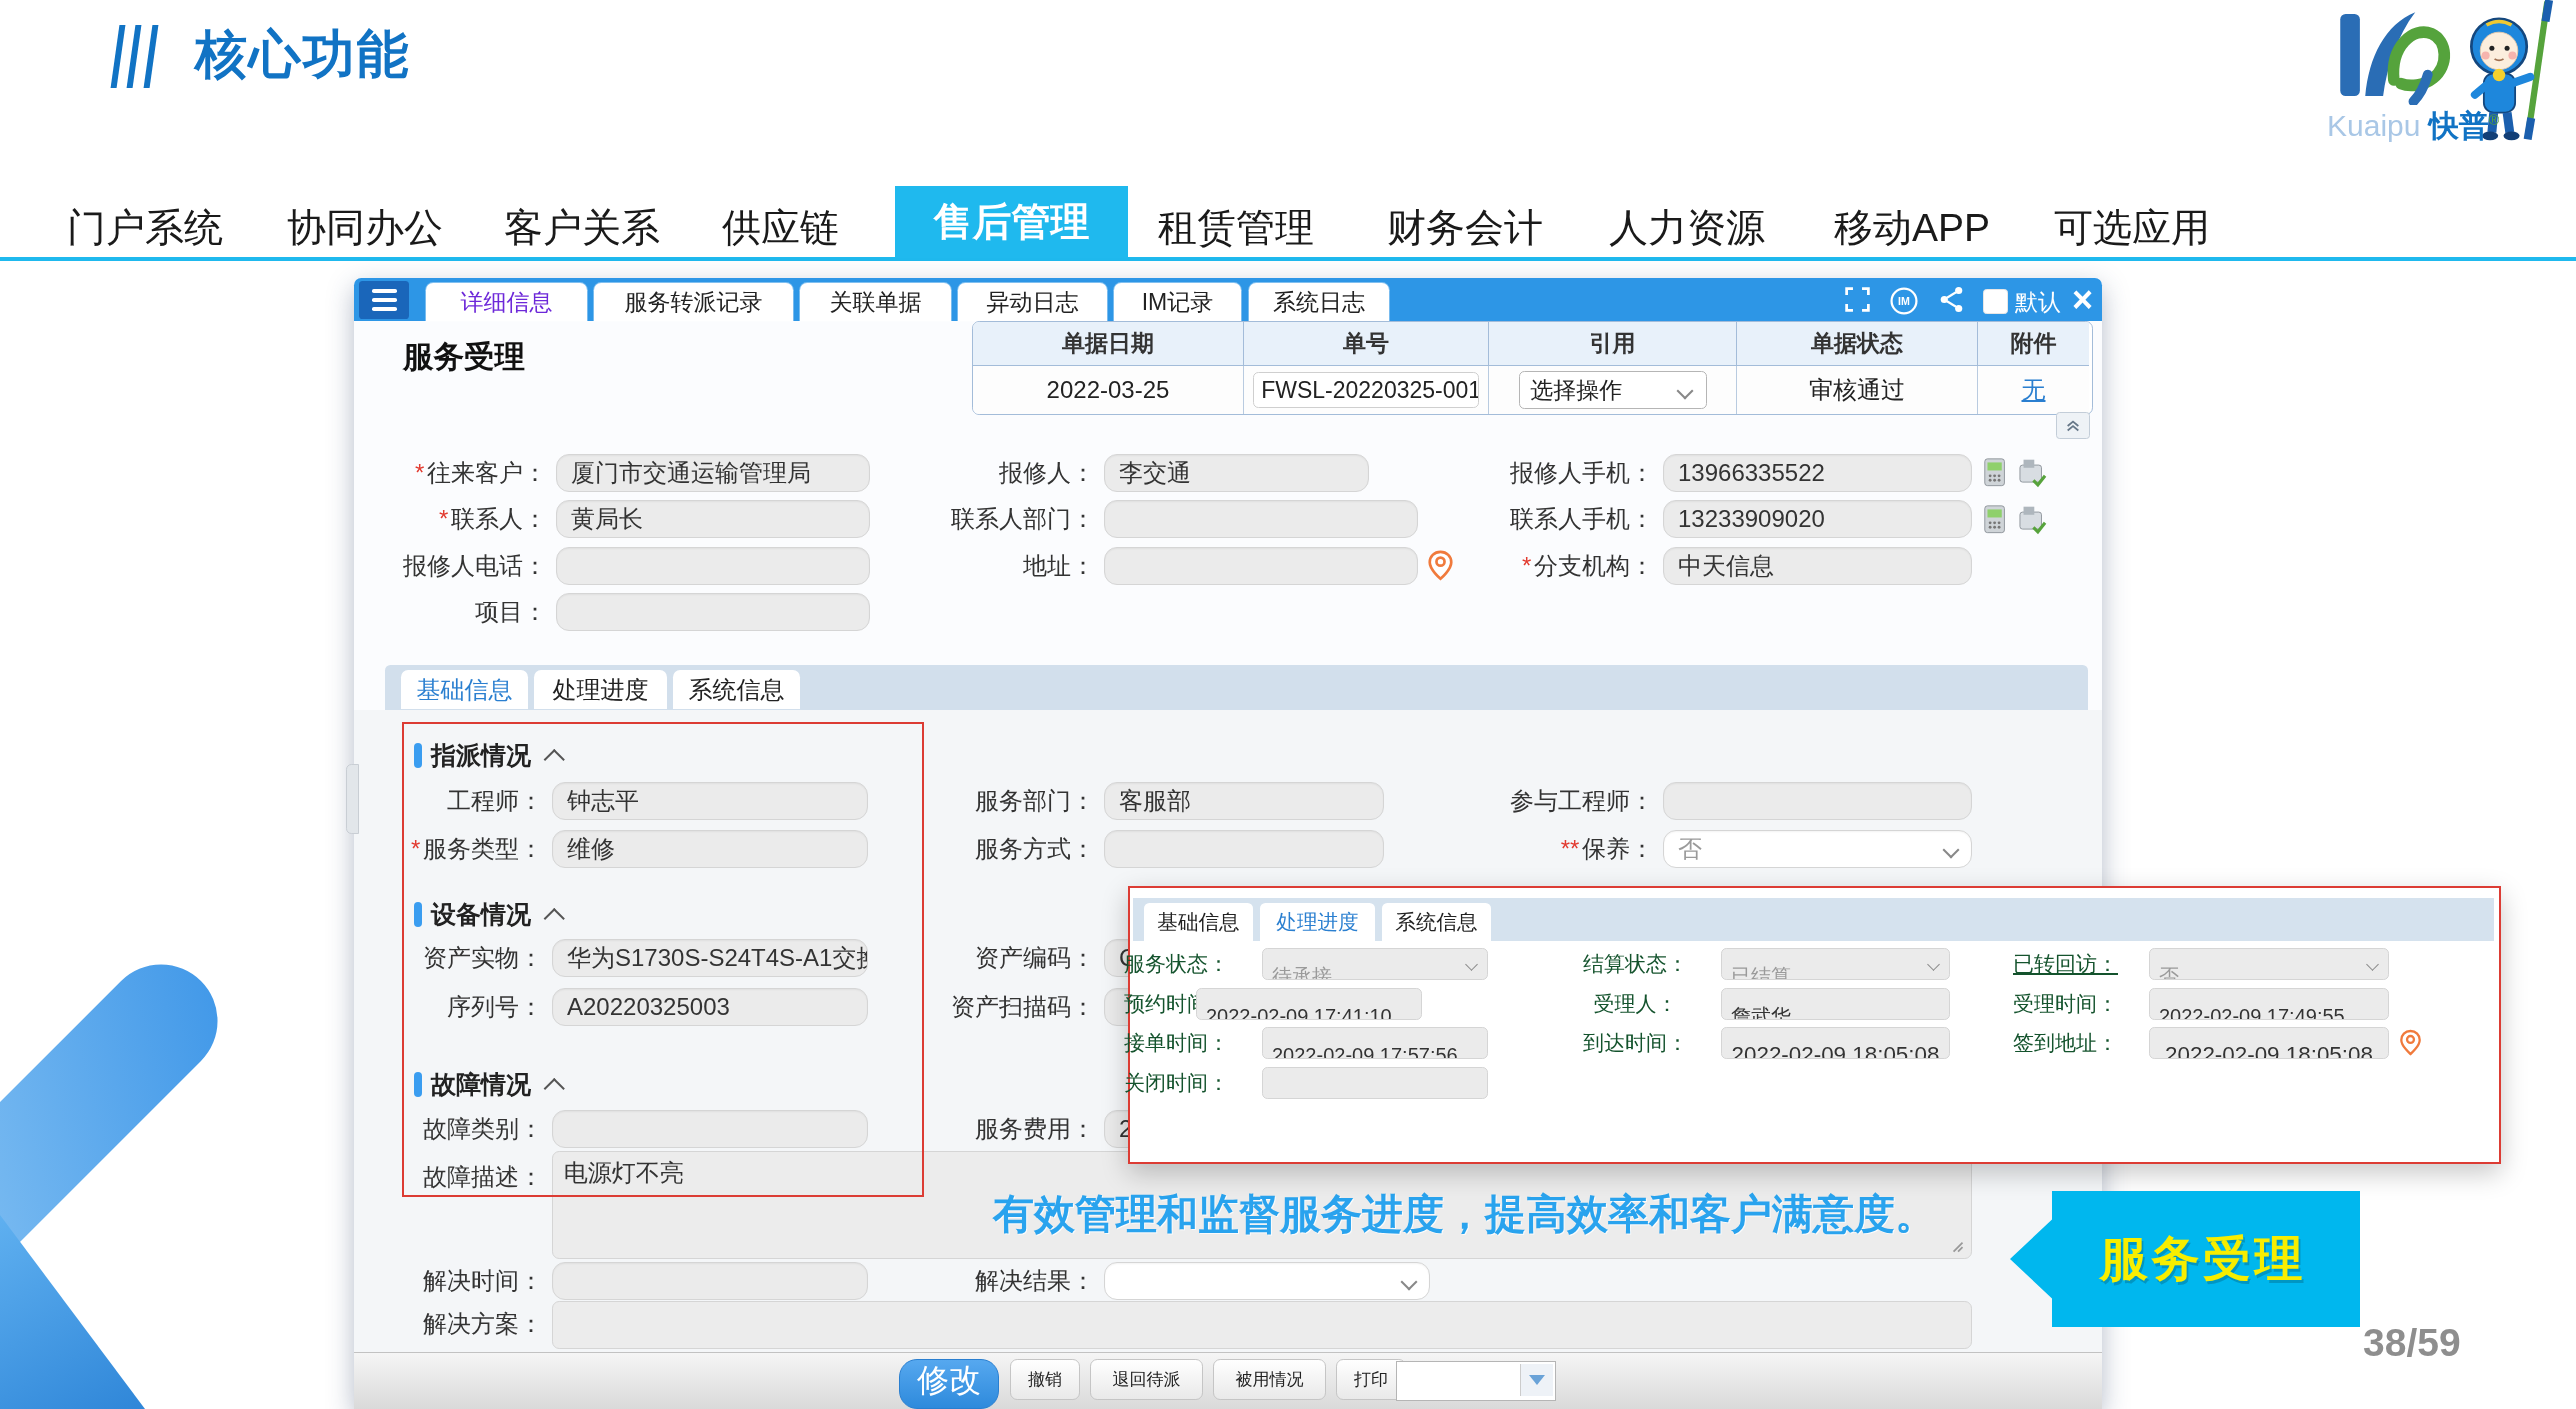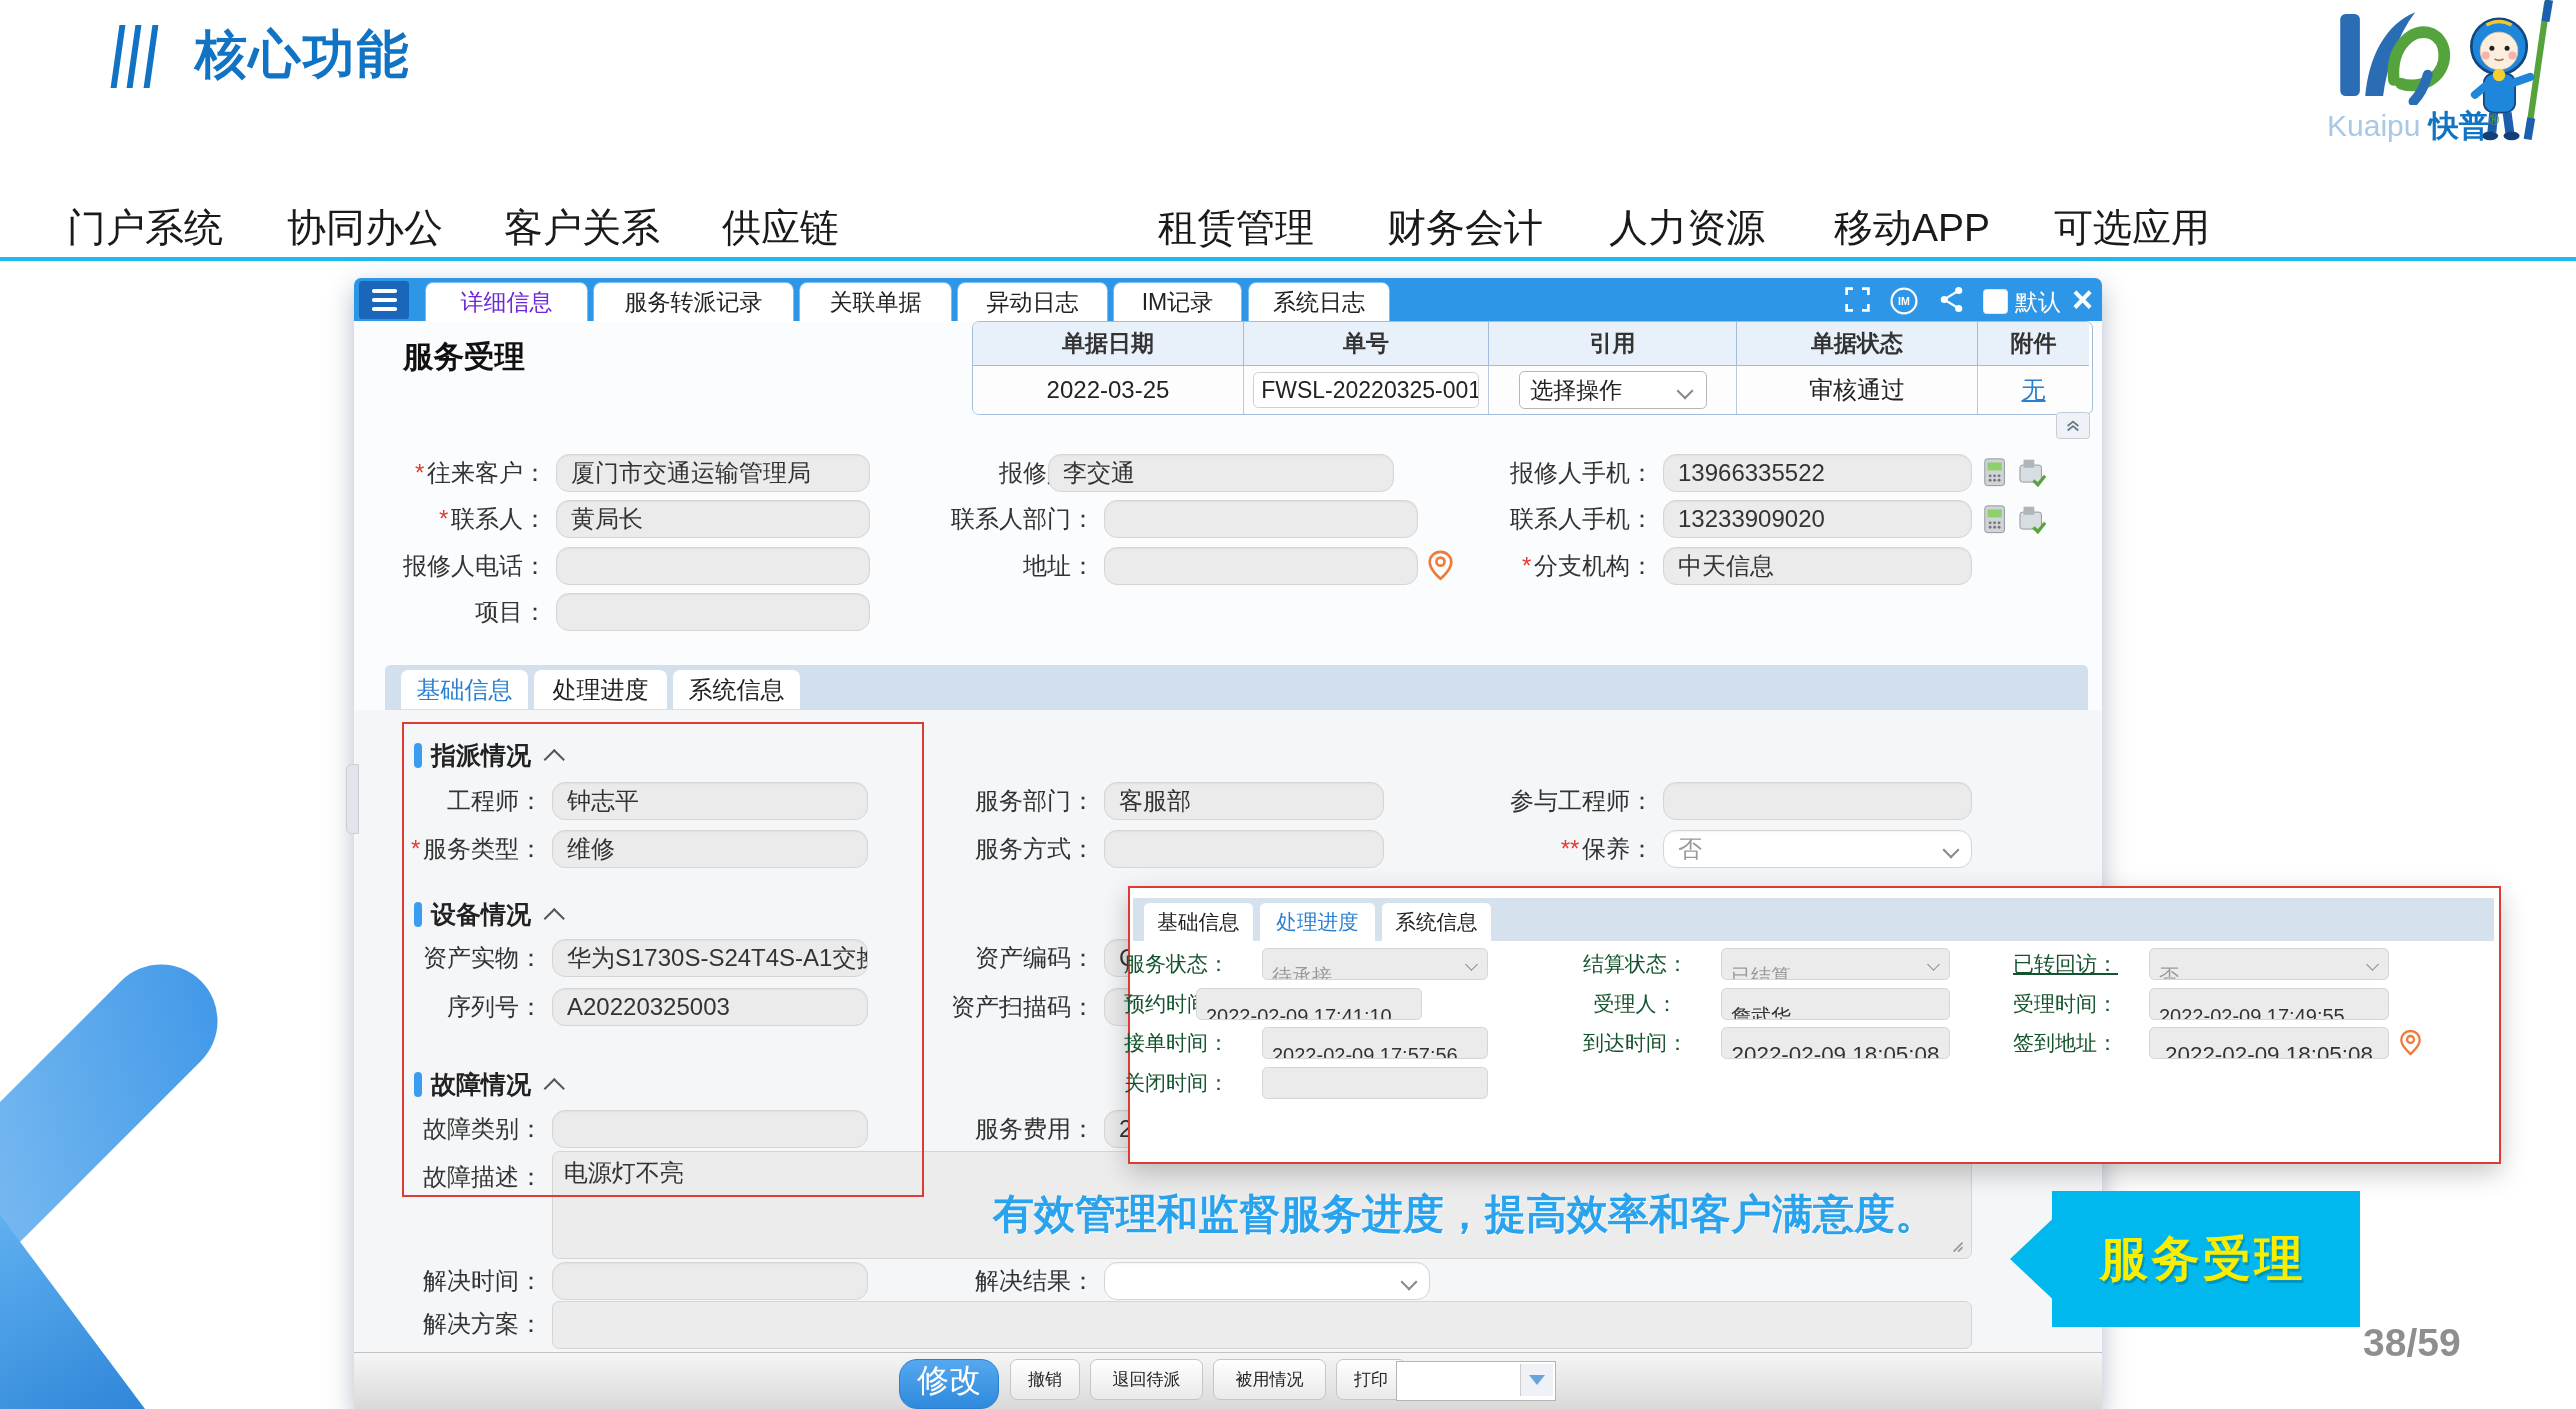--- a/index.html
+++ b/index.html
@@ -141,20 +141,21 @@
   </svg>
   <div class="logo-text">
     <span class="lt1">Kuaipu</span>
     <span class="lt2">快普</span><span class="lt3">®</span>
   </div>
 
   <div class="nav-item" style="left:67px;">门户系统</div>
   <div class="nav-item" style="left:287px;">协同办公</div>
   <div class="nav-item" style="left:504px;">客户关系</div>
   <div class="nav-item" style="left:722px;">供应链</div>
+  <div class="nav-active">售后管理</div>
   <div class="nav-item" style="left:1158px;">租赁管理</div>
   <div class="nav-item" style="left:1387px;">财务会计</div>
   <div class="nav-item" style="left:1609px;">人力资源</div>
   <div class="nav-item" style="left:1834px;">移动APP</div>
   <div class="nav-item" style="left:2054px;">可选应用</div>
   <div class="nav-rule"></div>
 
   <div class="win"></div>
   <div class="contentpanel"></div>
   <div class="edgehandle"></div>
@@ -218,21 +219,21 @@
   <div class="lbl req" style="left:278px;top:454px;">往来客户：</div>
   <div class="inp" style="left:556px;top:454px;width:314px;">厦门市交通运输管理局</div>
   <div class="lbl req" style="left:278px;top:500px;">联系人：</div>
   <div class="inp" style="left:556px;top:500px;width:314px;">黄局长</div>
   <div class="lbl" style="left:278px;top:547px;">报修人电话：</div>
   <div class="inp" style="left:556px;top:547px;width:314px;"></div>
   <div class="lbl" style="left:278px;top:593px;">项目：</div>
   <div class="inp" style="left:556px;top:593px;width:314px;"></div>
 
   <div class="lbl" style="left:826px;top:454px;">报修人：</div>
-  <div class="inp" style="left:1048px;top:454px;width:346px;">李交通</div>
+  <div class="inp" style="left:1104px;top:454px;width:265px;">李交通</div>
   <div class="lbl" style="left:826px;top:500px;">联系人部门：</div>
   <div class="inp" style="left:1104px;top:500px;width:314px;"></div>
   <div class="lbl" style="left:826px;top:547px;">地址：</div>
   <div class="inp" style="left:1104px;top:547px;width:314px;"></div>
   <svg class="abs" style="left:1427px;top:550px;" width="27" height="30.5" viewBox="0 0 30 34">
     <path d="M15 2 C8 2 3 7.3 3 13.6 C3 22 15 32 15 32 C15 32 27 22 27 13.6 C27 7.3 22 2 15 2 Z" fill="#fff" stroke="#f07a3c" stroke-width="3"></path>
     <circle cx="15" cy="13" r="4.5" fill="none" stroke="#f07a3c" stroke-width="3"></circle>
   </svg>
 
   <div class="lbl" style="left:1385px;top:454px;">报修人手机：</div>

